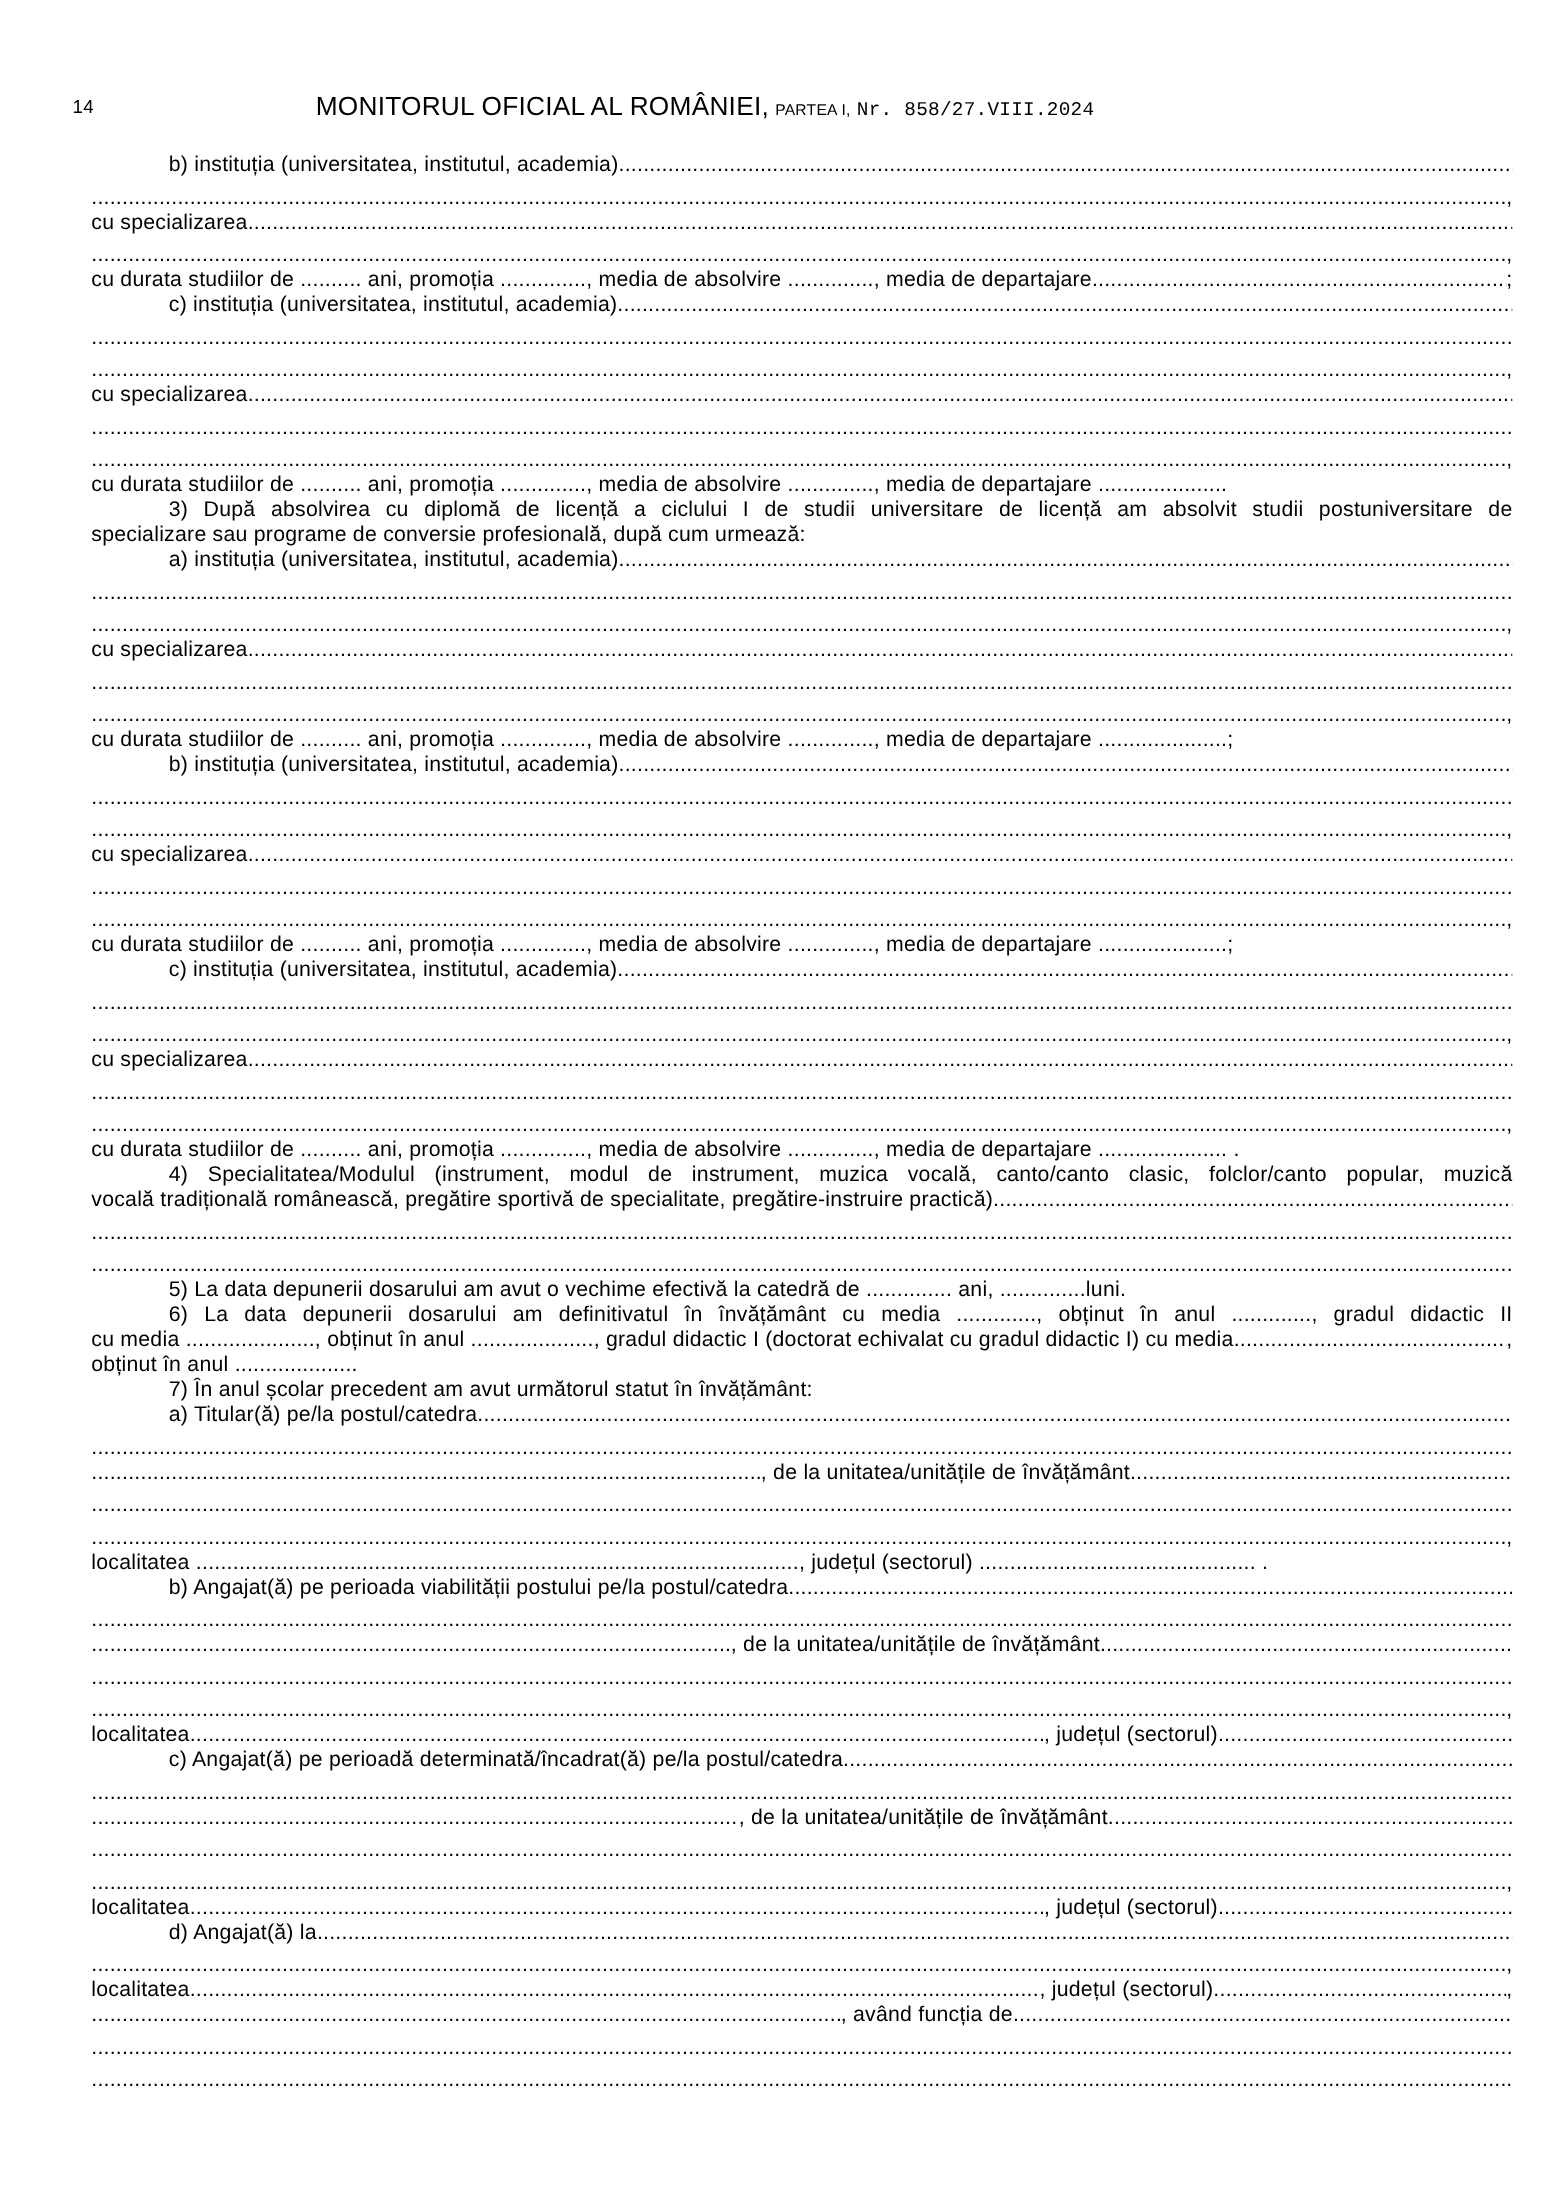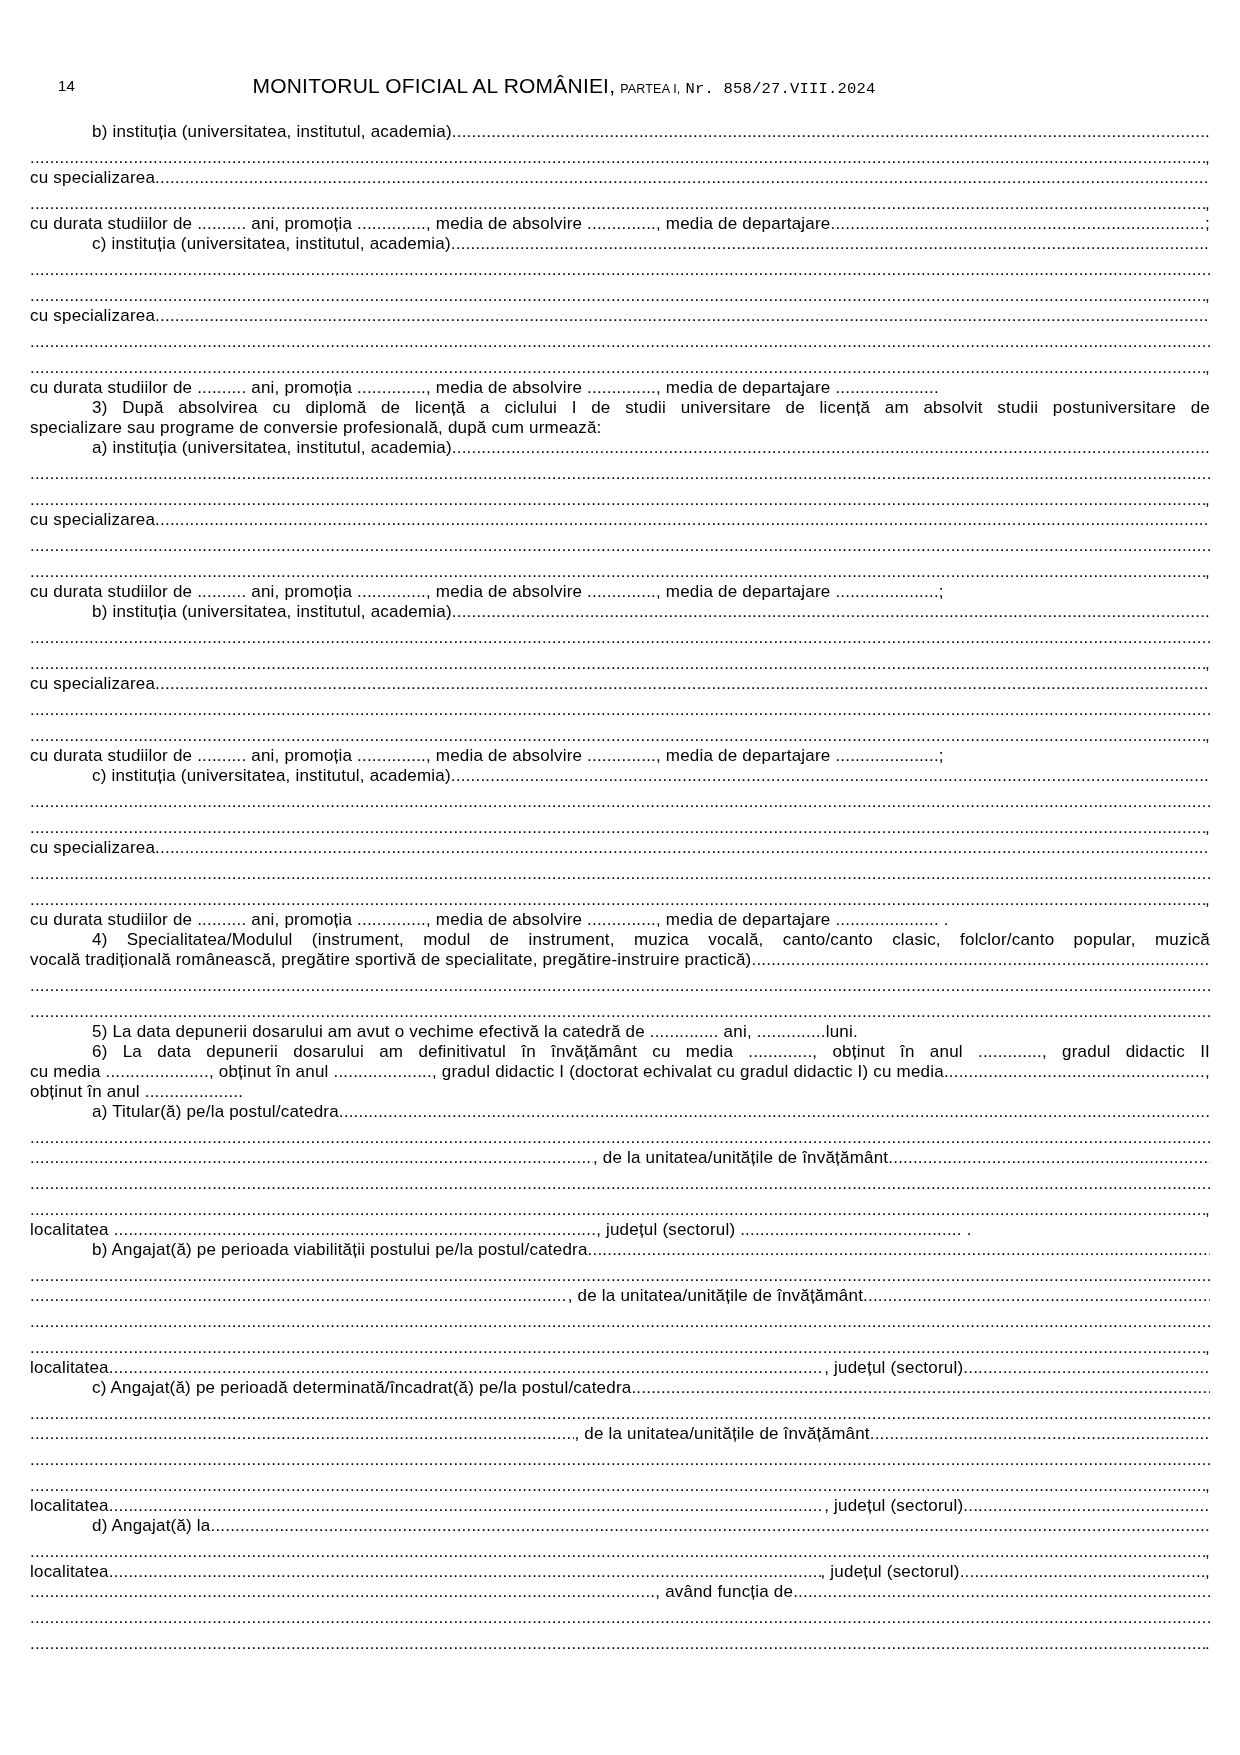--- a/index.html
+++ b/index.html
@@ -8,21 +8,21 @@
     color:#000;font-family:"Liberation Sans", sans-serif;
     font-size:17px;letter-spacing:0.2px;
   }
   .doc{position:absolute;left:30px;right:30px;top:74px;}
   .hdr{position:relative;height:24px;line-height:24px;}
   .pagenum{position:absolute;left:28px;top:0;font-size:15px;}
   .hdr-center{text-align:center;padding-right:112px;white-space:nowrap;}
   .hdr-title{font-size:21px;}
   .hdr-part{font-size:12.5px;text-align:center;}
   .hdr-issue{font-size:15.5px;font-family:Liberation Mono, monospace;}
-  .lines{margin-top:24px;}
+  .lines{margin-top:24px;margin-left:43px;}
   .line{
     height:20px;line-height:20px;white-space:nowrap;overflow:hidden;
   }
   .line.flex{display:flex;}
   .line.sp{margin-top:6px;}
   .line.ind{padding-left:62px;}
   .line.just{text-align:justify;text-align-last:justify;}
   .t,.e{flex:none;}
   .f{flex:1 1 0px;overflow:hidden;min-width:0;}
 </style>
@@ -166,20 +166,21 @@
         <span class="f" style="flex-grow: 1;">....................................................................................................................................................................................................................................................................................................................................................................................................................................</span>
       </div>
       <div class="line ind">5) La data depunerii dosarului am avut o vechime efectivă la catedră de .............. ani, ..............luni.</div>
       <div class="line ind just">6) La data depunerii dosarului am definitivatul în învățământ cu media ............., obținut în anul ............., gradul didactic II</div>
       <div class="line flex">
         <span class="t">cu media ....................., obținut în anul ...................., gradul didactic I (doctorat echivalat cu gradul didactic I) cu media </span>
         <span class="f" style="flex-grow: 1;">....................................................................................................................................................................................................................................................................................................................................................................................................................................</span>
         <span class="e">,</span>
       </div>
       <div class="line">obținut în anul ....................</div>
+      <div class="line ind">7) În anul școlar precedent am avut următorul statut în învățământ:</div>
       <div class="line ind flex">
         <span class="t">a) Titular(ă) pe/la postul/catedra </span>
         <span class="f" style="flex-grow: 1;">....................................................................................................................................................................................................................................................................................................................................................................................................................................</span>
       </div>
       <div class="line sp flex">
         <span class="f" style="flex-grow: 1;">....................................................................................................................................................................................................................................................................................................................................................................................................................................</span>
       </div>
       <div class="line flex">
         <span class="f" style="flex-grow: 1.75;">....................................................................................................................................................................................................................................................................................................................................................................................................................................</span>
         <span class="t">, de la unitatea/unitățile de învățământ </span>

